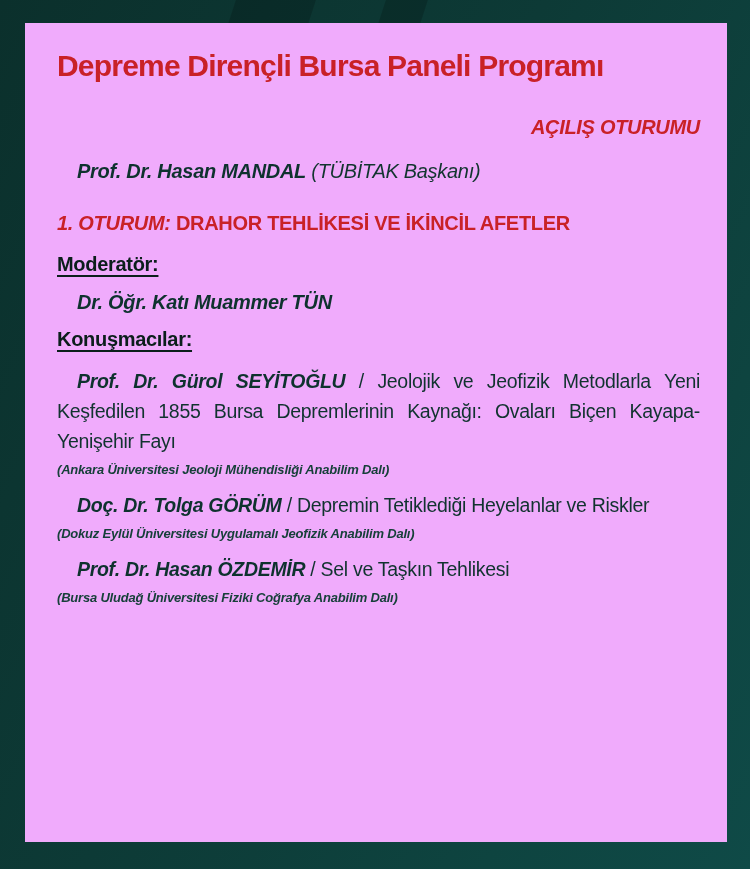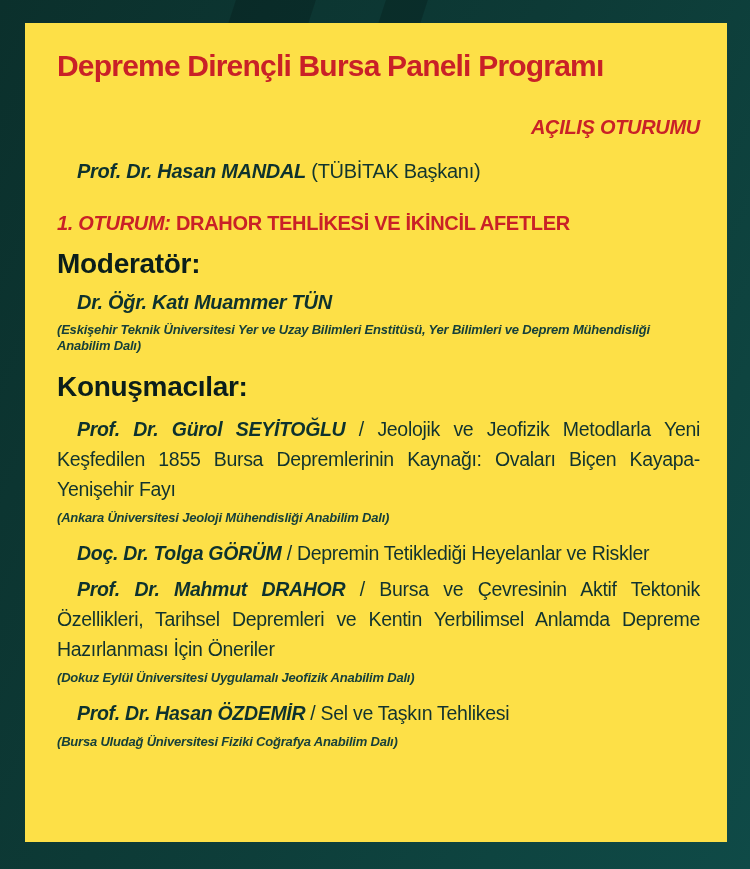--- a/index.html
+++ b/index.html
@@ -25,21 +25,21 @@
   }
   .top-smudge-1 { left: 232px; width: 80px; }
   .top-smudge-2 { left: 382px; width: 42px; }
 
   .card {
     position: absolute;
     left: 25px;
     top: 23px;
     width: 702px;
     height: 819px;
-    background: #fde047;
+    background: #f0abfc;
     box-sizing: border-box;
     padding: 26px 27px 0 32px;
     color: #0f3531;
   }
 
   .page-title {
     color: #c92127;
     font-weight: bold;
     font-size: 30px;
     letter-spacing: -0.8px;
@@ -64,39 +64,41 @@
     letter-spacing: -0.3px;
     margin: 0 0 28px 0;
   }
   .person-name {
     font-weight: bold;
     font-style: italic;
     color: #0e322e;
     margin-left: 20px;
   }
   .person-role {
+    font-style: italic;
     color: #12352f;
   }
 
   .session-heading {
     color: #c92127;
     font-weight: bold;
     font-size: 20px;
     line-height: 24px;
     letter-spacing: -0.3px;
     margin: 0 0 16px 0;
   }
   .session-number { font-style: italic; }
 
   .group-heading {
     color: #0b1e1b;
     font-weight: bold;
-    font-size: 28px;
+    font-size: 20px;
     line-height: 26px;
     letter-spacing: -0.3px;
+    text-decoration: underline;
     text-decoration-thickness: 2px;
     text-underline-offset: 4px;
     margin: 12px 0 13px 0;
   }
   .moderator-name {
     font-size: 20px;
     line-height: 24px;
     letter-spacing: -0.3px;
     margin: 0 0 8px 0;
   }
@@ -141,21 +143,20 @@
   <div class="session-heading">
     <span class="session-number">1. OTURUM:</span>
     <span class="session-title">DRAHOR TEHLİKESİ VE İKİNCİL AFETLER</span>
   </div>
 
   <div class="group-heading">Moderatör:</div>
 
   <div class="moderator-name">
     <span class="person-name">Dr. Öğr. Katı Muammer TÜN</span>
   </div>
-  <div class="affiliation after-moderator">(Eskişehir Teknik Üniversitesi Yer ve Uzay Bilimleri Enstitüsü, Yer Bilimleri ve Deprem Mühendisliği Anabilim Dalı)</div>
 
   <div class="group-heading speakers-heading">Konuşmacılar:</div>
 
   <div>
     <p class="speaker-entry-text">
       <span class="person-name">Prof. Dr. Gürol SEYİTOĞLU</span>
       <span>/</span>
       <span>Jeolojik ve Jeofizik Metodlarla Yeni Keşfedilen 1855 Bursa Depremlerinin Kaynağı: Ovaları Biçen Kayapa-Yenişehir Fayı</span>
     </p>
     <div class="affiliation">(Ankara Üniversitesi Jeoloji Mühendisliği Anabilim Dalı)</div>
@@ -163,25 +164,20 @@
 
   <div>
     <p class="speaker-entry-text">
       <span class="person-name">Doç. Dr. Tolga GÖRÜM</span>
       <span>/</span>
       <span>Depremin Tetiklediği Heyelanlar ve Riskler</span>
     </p>
   </div>
 
   <div>
-    <p class="speaker-entry-text">
-      <span class="person-name">Prof. Dr. Mahmut DRAHOR</span>
-      <span>/</span>
-      <span>Bursa ve Çevresinin Aktif Tektonik Özellikleri, Tarihsel Depremleri ve Kentin Yerbilimsel Anlamda Depreme Hazırlanması İçin Öneriler</span>
-    </p>
     <div class="affiliation">(Dokuz Eylül Üniversitesi Uygulamalı Jeofizik Anabilim Dalı)</div>
   </div>
 
   <div>
     <p class="speaker-entry-text">
       <span class="person-name">Prof. Dr. Hasan ÖZDEMİR</span>
       <span>/</span>
       <span>Sel ve Taşkın Tehlikesi</span>
     </p>
     <div class="affiliation">(Bursa Uludağ Üniversitesi Fiziki Coğrafya Anabilim Dalı)</div>

